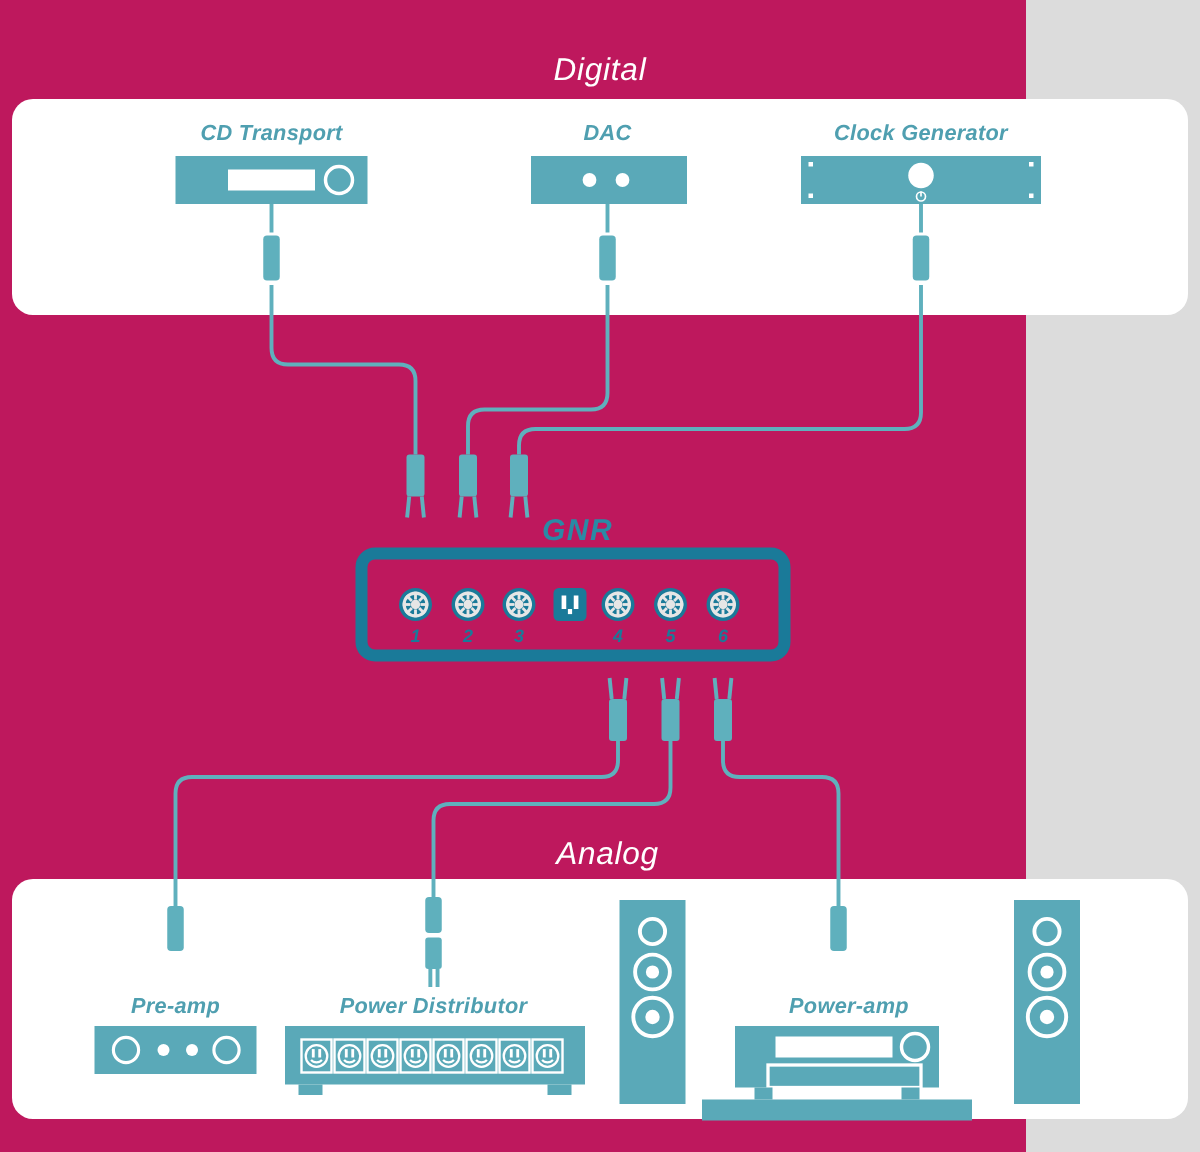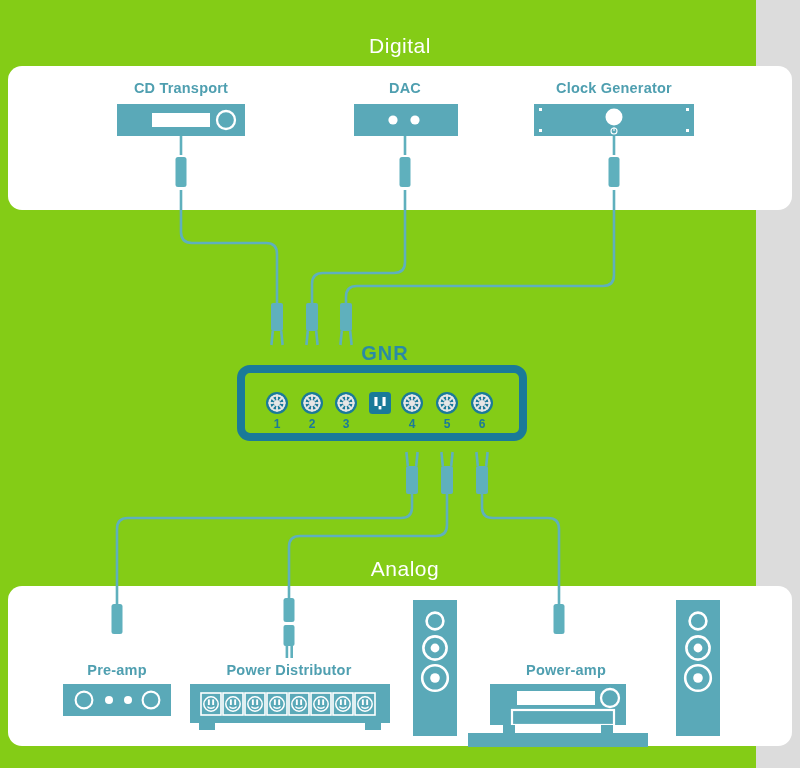--- a/index.html
+++ b/index.html
@@ -1,18 +1,18 @@
 <!DOCTYPE html>
 <html><head>
 <meta charset="utf-8">
 <style>
   html,body{margin:0;padding:0;background:#dcdcdc;}
   body{width:800px;height:768px;overflow:hidden;
        font-family:"Liberation Sans","DejaVu Sans",sans-serif;}
-  #stage{position:relative;width:756px;height:768px;background:#84cc16;}
+  #stage{position:relative;width:684px;height:768px;background:#be185d;font-style:italic;}
   svg{display:block;}
   .zone-label{font-size:21px;fill:#ffffff;font-weight:400;letter-spacing:.5px;}
   .dev-label{font-size:14.5px;fill:#4f9fb0;font-weight:700;letter-spacing:.2px;}
   .gnr-label{font-size:20px;fill:#2a8aa5;font-weight:700;letter-spacing:1px;}
   .port-num{font-size:12px;fill:#1a7a99;font-weight:700;}
 </style>
 </head>
 <body>
 
 <div id="stage">

